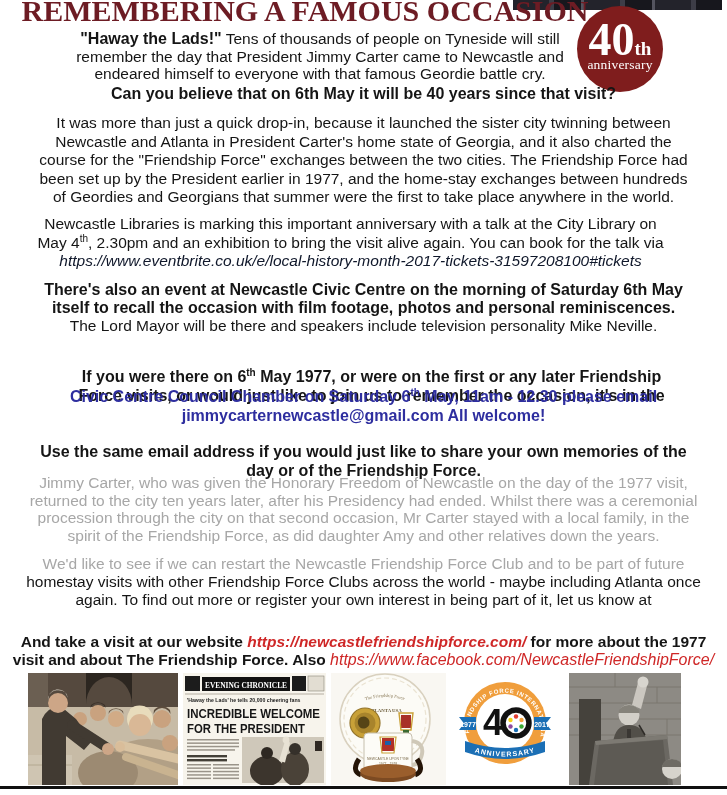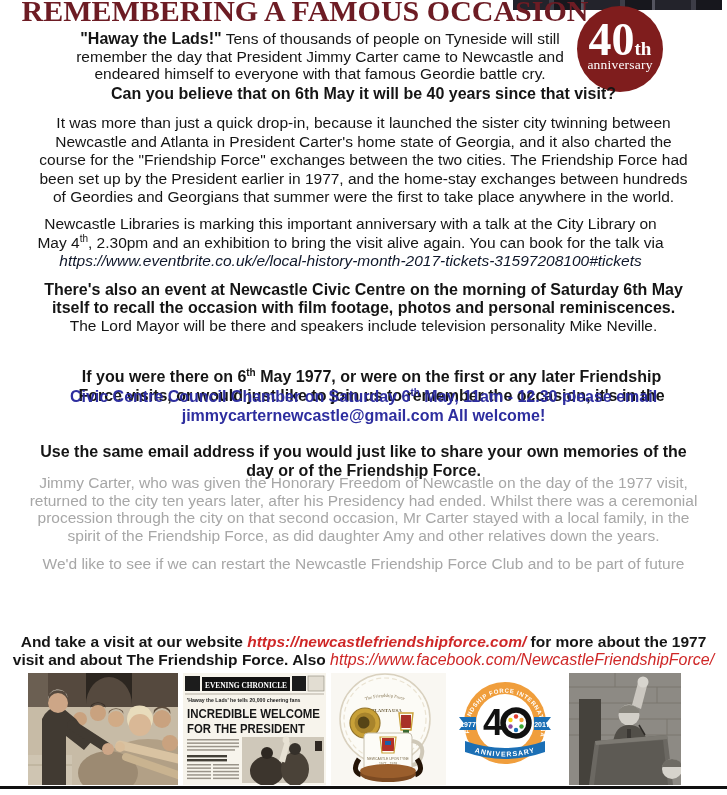--- a/index.html
+++ b/index.html
@@ -85,20 +85,22 @@
 
   <p class="p p6">Use the same email address if you would just like to share your own memories of the
 day or of the Friendship Force.</p>
 
   <p class="p p7">Jimmy Carter, who was given the Honorary Freedom of Newcastle on the day of the 1977 visit,
 returned to the city ten years later, after his Presidency had ended. Whilst there was a ceremonial
 procession through the city on that second occasion, Mr Carter stayed with a local family, in the
 spirit of the Friendship Force, as did daughter Amy and other relatives down the years.</p>
 
   <p class="p p8"><span class="gray">We'd like to see if we can restart the Newcastle Friendship Force Club and to be part of future
+</span><span>homestay visits with other Friendship Force Clubs across the world - maybe including Atlanta once
+again. To find out more or register your own interest in being part of it, let us know at
 </span></p>
 
   <p class="p p9"><span>And take a visit at our website </span><a class="link red">https://newcastlefriendshipforce.com/</a><span> for more about the 1977
 visit and about The Friendship Force.  Also </span><a class="link red small">https://www.facebook.com/NewcastleFriendshipForce/</a></p>
 
   <div class="photos">
 
     <svg id="ph1" width="150" height="112" viewBox="0 0 150 112">
       <rect width="150" height="112" fill="#c7bba6"></rect>
       <rect width="150" height="34" fill="#55493e"></rect>

